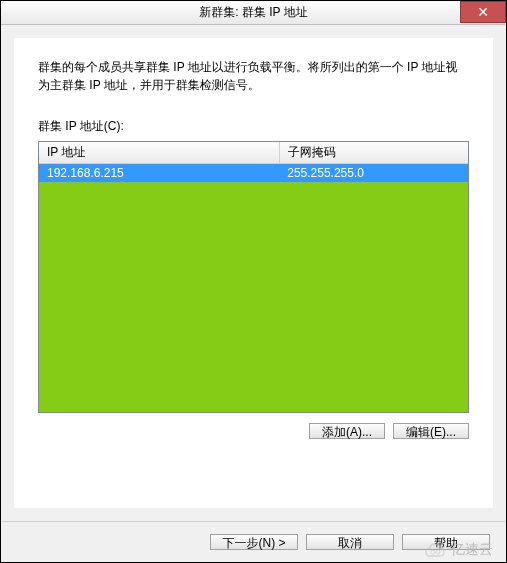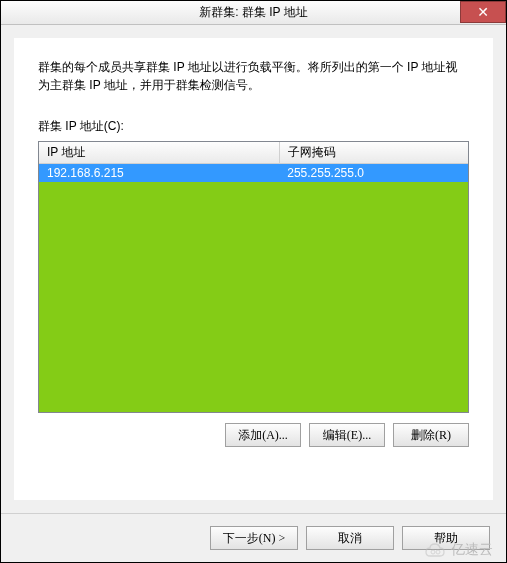--- a/index.html
+++ b/index.html
@@ -98,27 +98,27 @@
     .col-ip { width: 56%; }
     .col-mask { width: 44%; }
     .row-btns {
       display: flex;
       justify-content: flex-end;
       gap: 8px;
       margin-top: 10px;
     }
     .btn {
       min-width: 76px;
-      height: 24px;
+      height: 16px;
       background: linear-gradient(#fdfdfd, #e3e3e3);
       border: 1px solid #a0a0a0;
       font-size: 12px;
       cursor: pointer;
       padding: 0 10px;
-      font-family: Liberation Serif, serif;
+      font-family: Liberation Sans, sans-serif;
     }
     .footer {
       border-top: 1px solid #d0d0d0;
       background: #f0f0f0;
       padding: 12px 16px;
       display: flex;
       justify-content: flex-end;
       gap: 8px;
     }
     .footer .btn { min-width: 88px; }
@@ -166,21 +166,20 @@
             <td>192.168.6.215</td>
             <td>255.255.255.0</td>
           </tr>
         </tbody>
       </table>
     </div>
 
     <div class="row-btns">
       <button class="btn">添加(A)...</button>
       <button class="btn">编辑(E)...</button>
-      <button class="btn">删除(R)</button>
     </div>
 
     <div style="flex:1"></div>
   </div>
 
   <div class="footer">
     <button class="btn">下一步(N) &gt;</button>
     <button class="btn">取消</button>
     <button class="btn">帮助</button>
   </div>

